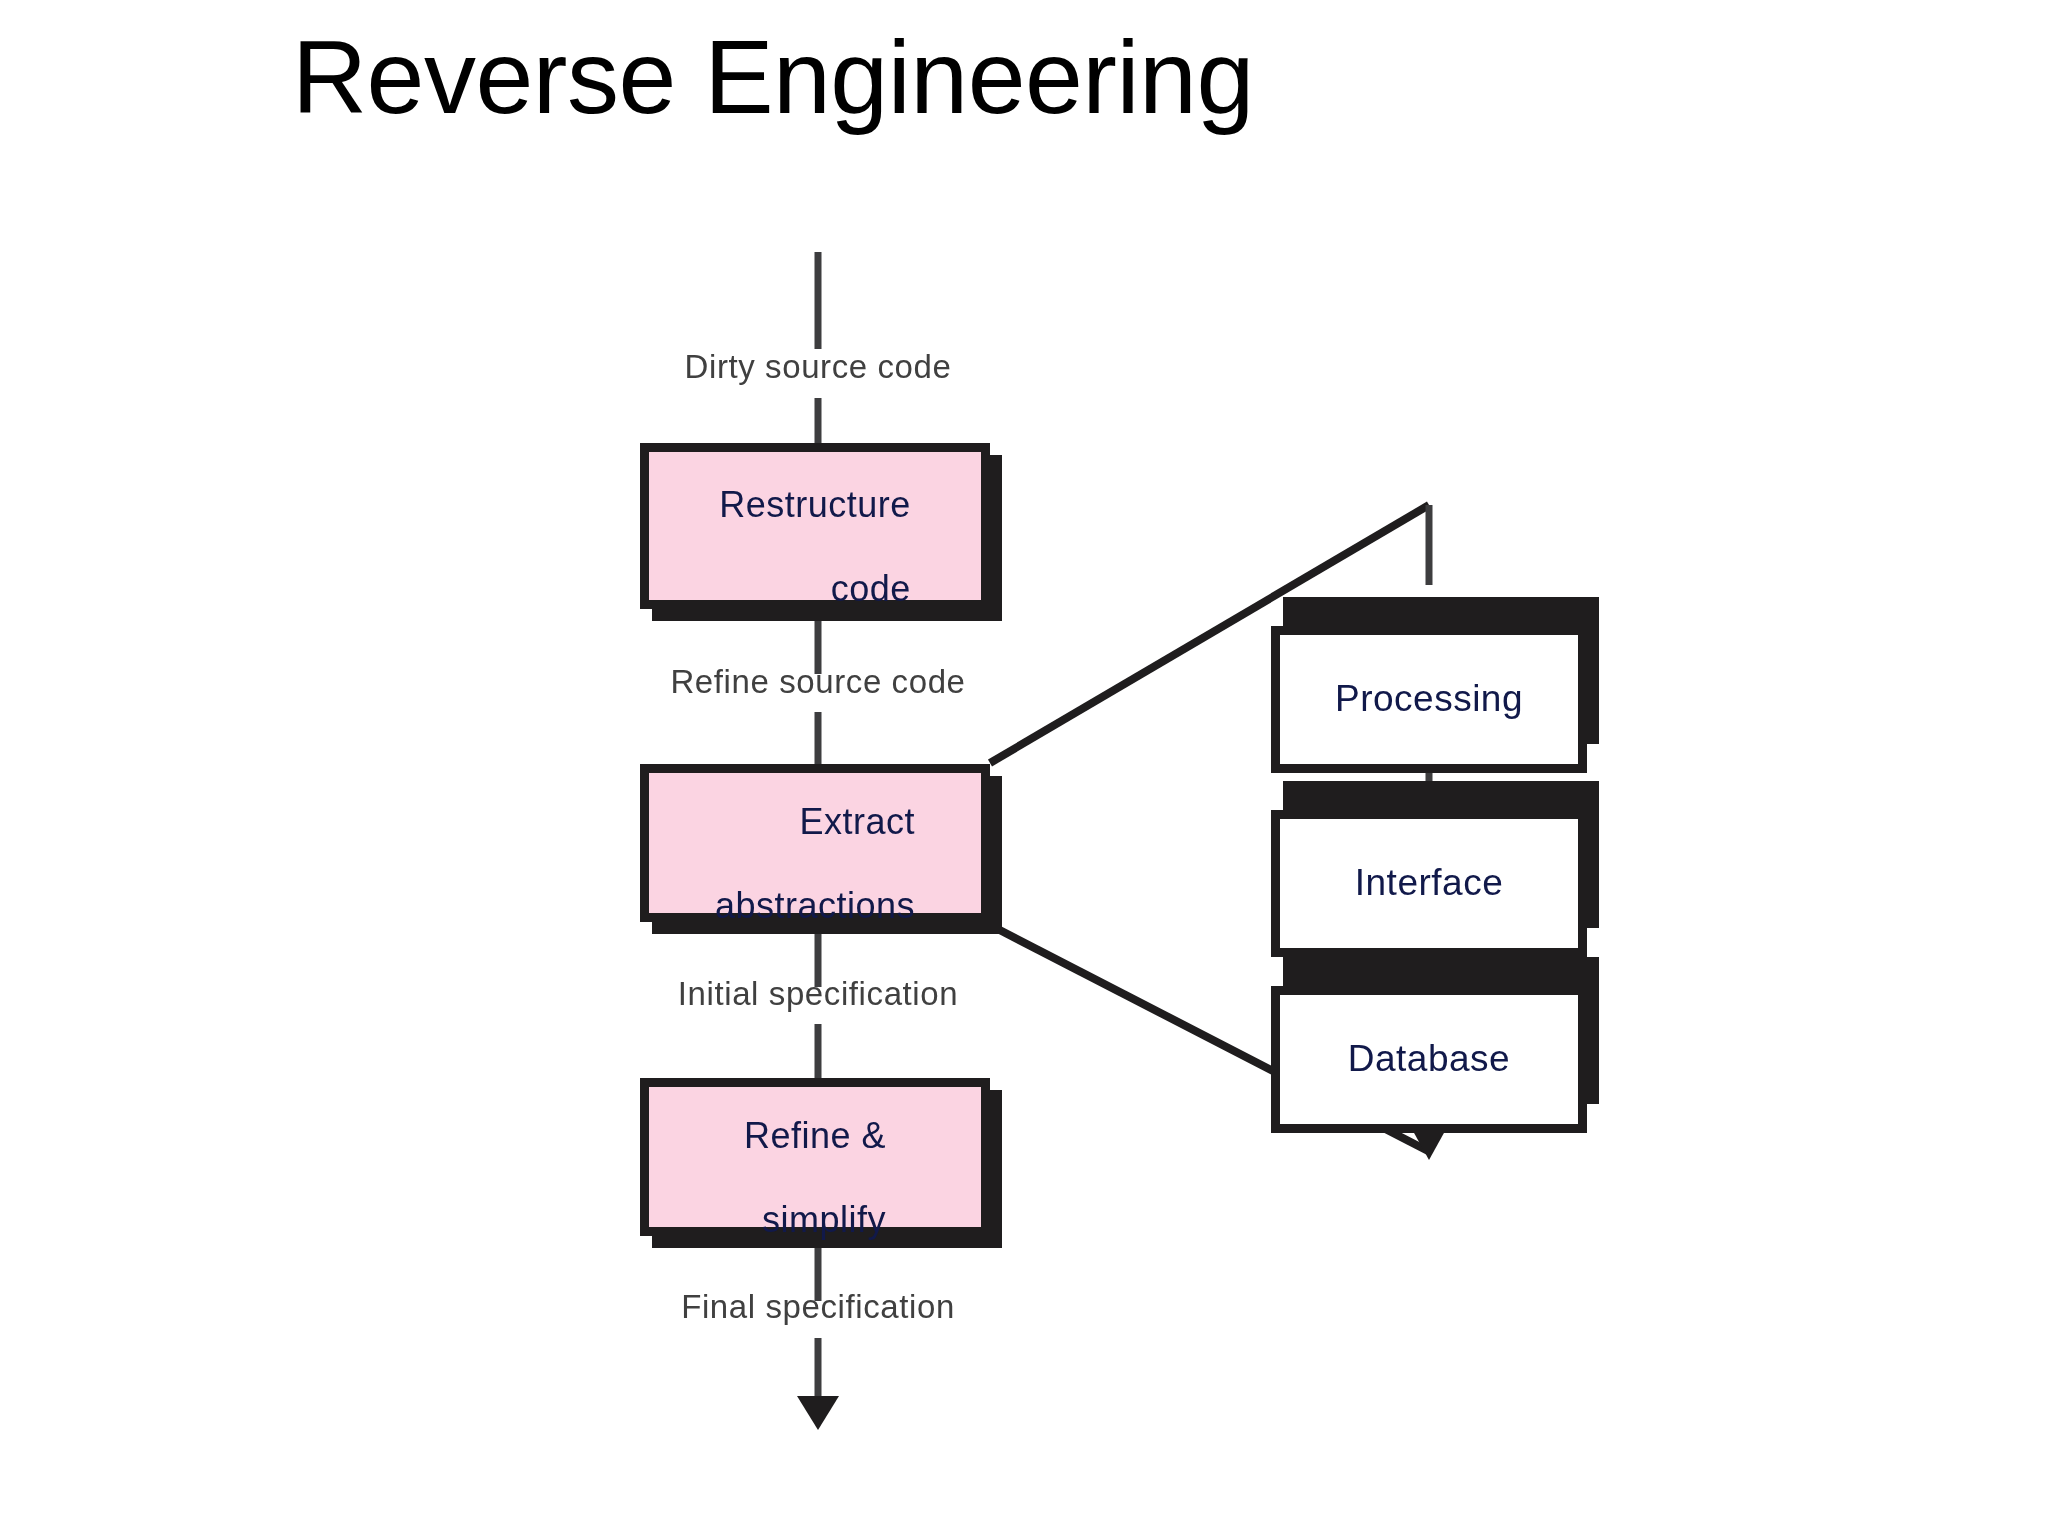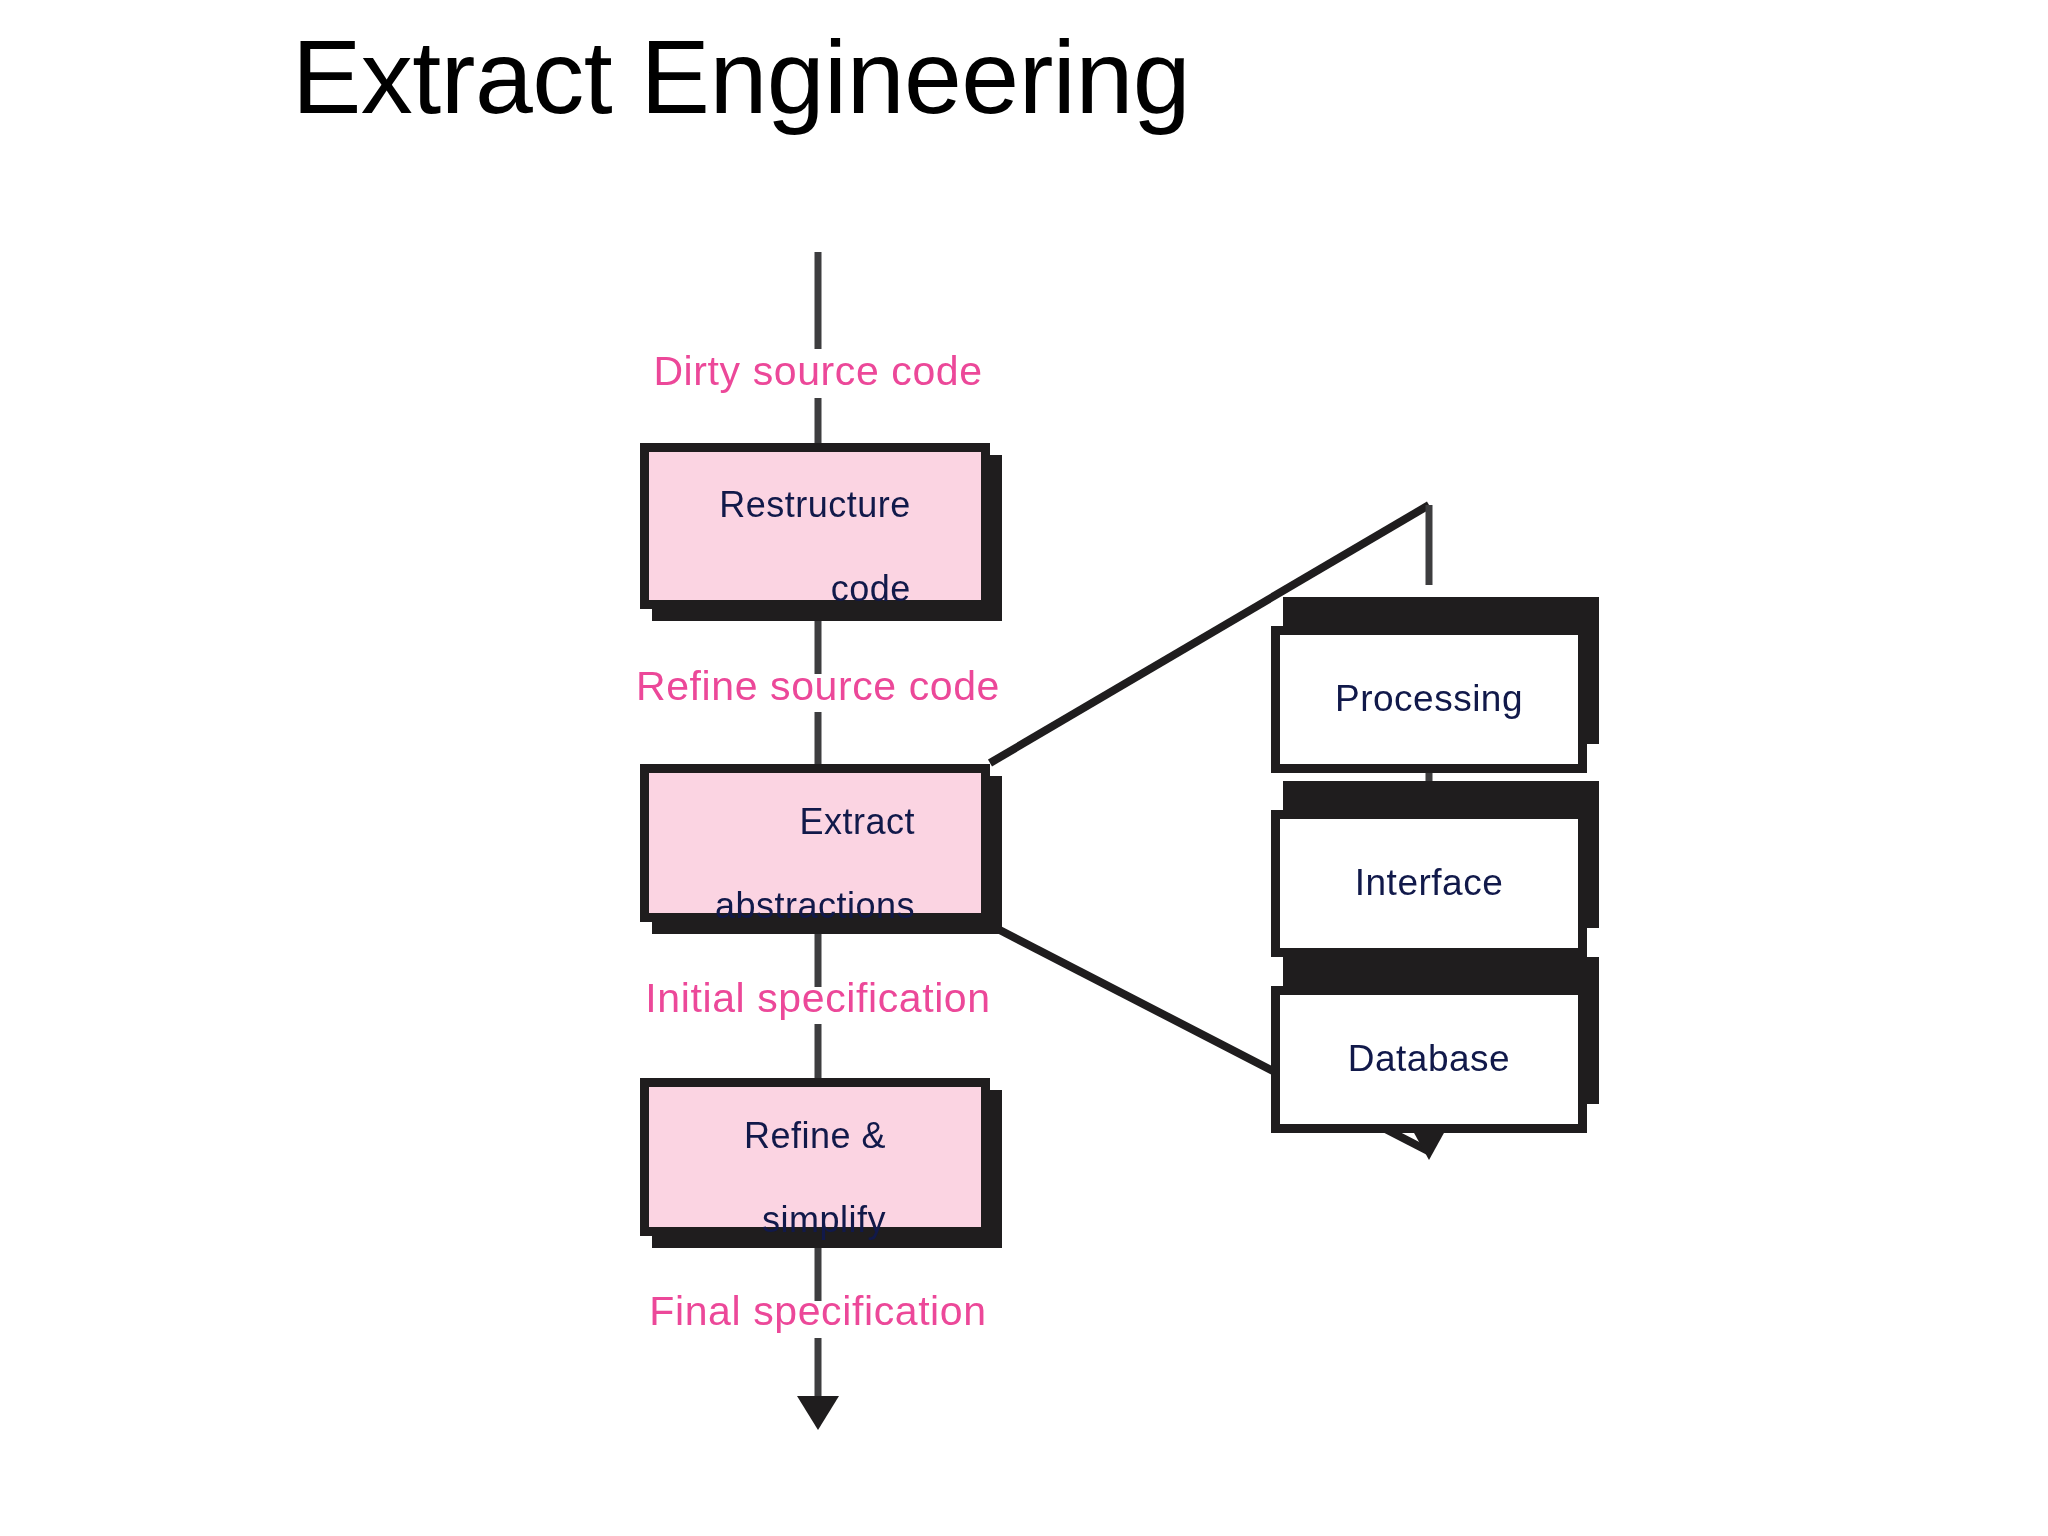--- a/index.html
+++ b/index.html
@@ -34,23 +34,23 @@
   #diagram {
     position: absolute;
     left: 0;
     top: 0;
     width: 2048px;
     height: 1536px;
   }
   .dg-label {
     position: absolute;
     font-family: "Liberation Sans", sans-serif;
-    font-size: 41px;
+    font-size: 33px;
     font-weight: 400;
-    color: #ec4899;
+    color: #404040;
     letter-spacing: 0.6px;
     white-space: nowrap;
     transform: translateX(-50%);
   }
   
   .node {
     position: absolute;
     box-sizing: border-box;
     border: 9px solid #1f1d1e;
     display: flex;
@@ -102,21 +102,21 @@
     height: 1536px;
     z-index: 2;
     pointer-events: none;
   }
 </style>
 </head>
 <body>
 
 <div id="slide">
 
-  <div id="slide-title">Extract Engineering</div>
+  <div id="slide-title">Reverse Engineering</div>
 
   <div id="diagram">
 
     <div class="vline" style="left:818px; top:252px; height:97px;"></div>
 
     <div class="dg-label" style="left:818px; top:348px;">Dirty source code</div>
 
     <div class="vline" style="left:818px; top:398px; height:46px;"></div>
 
     <div class="shadow" style="left:652px; top:455px; width:350px; height:166px;"></div>

